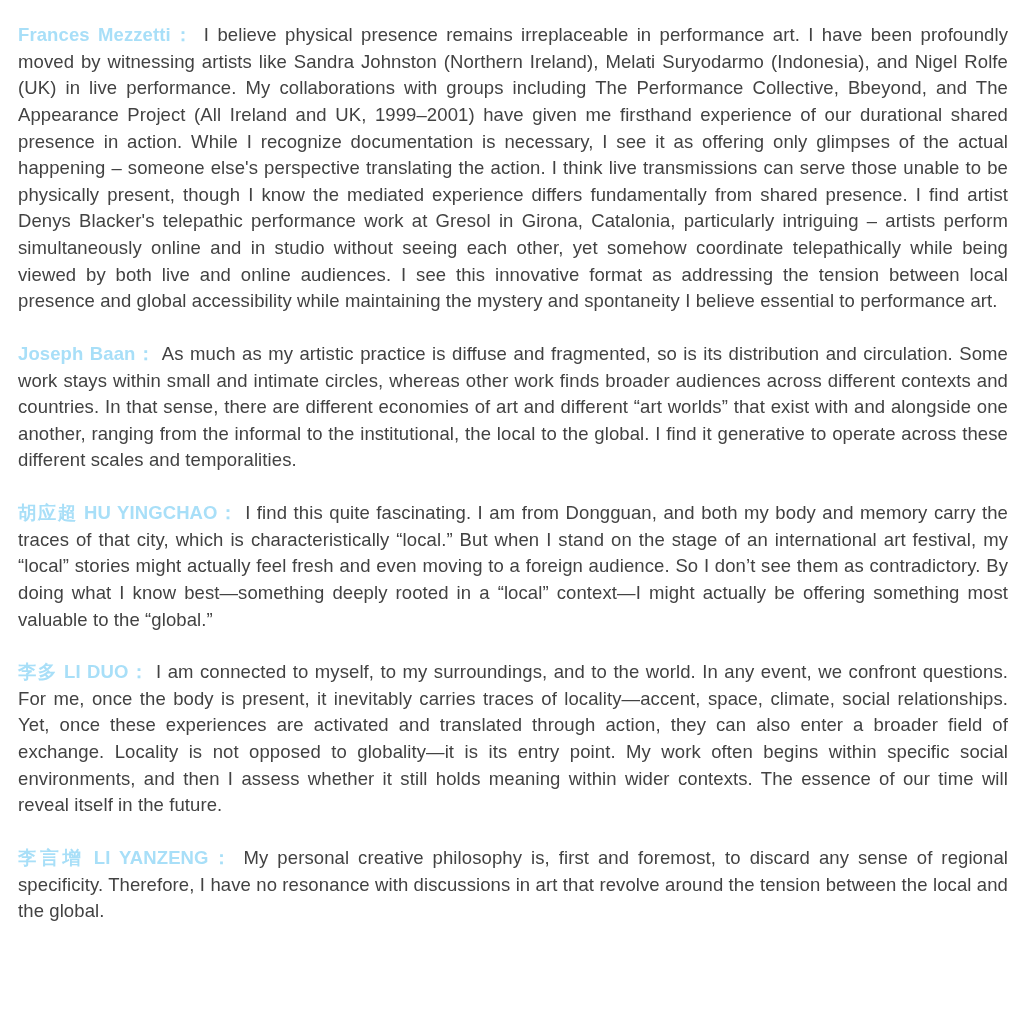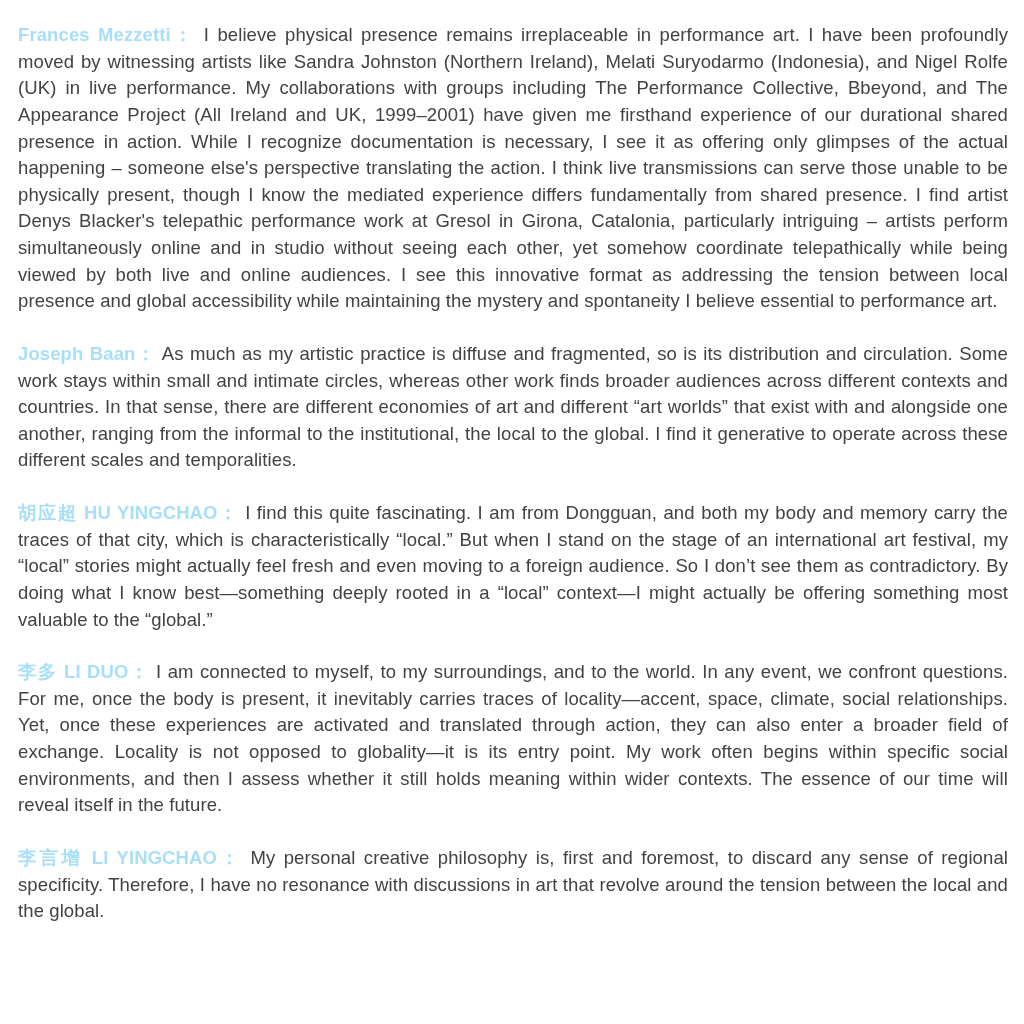--- a/index.html
+++ b/index.html
@@ -33,15 +33,15 @@
 <div class="page">
 
   <p class="para"><span class="speaker">Frances Mezzetti：</span> <span>I believe physical presence remains irreplaceable in performance art. I have been profoundly moved by witnessing artists like Sandra Johnston (Northern Ireland), Melati Suryodarmo (Indonesia), and Nigel Rolfe (UK) in live performance. My collaborations with groups including The Performance Collective, Bbeyond, and The Appearance Project (All Ireland and UK, 1999–2001) have given me firsthand experience of our durational shared presence in action. While I recognize documentation is necessary, I see it as offering only glimpses of the actual happening – someone else's perspective translating the action. I think live transmissions can serve those unable to be physically present, though I know the mediated experience differs fundamentally from shared presence. I find artist Denys Blacker's telepathic performance work at Gresol in Girona, Catalonia, particularly intriguing – artists perform simultaneously online and in studio without seeing each other, yet somehow coordinate telepathically while being viewed by both live and online audiences. I see this innovative format as addressing the tension between local presence and global accessibility while maintaining the mystery and spontaneity I believe essential to performance art.</span></p>
 
   <p class="para"><span class="speaker">Joseph Baan：</span> <span>As much as my artistic practice is diffuse and fragmented, so is its distribution and circulation. Some work stays within small and intimate circles, whereas other work finds broader audiences across different contexts and countries. In that sense, there are different economies of art and different “art worlds” that exist with and alongside one another, ranging from the informal to the institutional, the local to the global. I find it generative to operate across these different scales and temporalities.</span></p>
 
   <p class="para"><span class="speaker">胡应超 HU YINGCHAO：</span> <span>I find this quite fascinating. I am from Dongguan, and both my body and memory carry the traces of that city, which is characteristically “local.” But when I stand on the stage of an international art festival, my “local” stories might actually feel fresh and even moving to a foreign audience. So I don’t see them as contradictory. By doing what I know best—something deeply rooted in a “local” context—I might actually be offering something most valuable to the “global.”</span></p>
 
   <p class="para"><span class="speaker">李多 LI DUO：</span> <span>I am connected to myself, to my surroundings, and to the world. In any event, we confront questions. For me, once the body is present, it inevitably carries traces of locality—accent, space, climate, social relationships. Yet, once these experiences are activated and translated through action, they can also enter a broader field of exchange. Locality is not opposed to globality—it is its entry point. My work often begins within specific social environments, and then I assess whether it still holds meaning within wider contexts. The essence of our time will reveal itself in the future.</span></p>
 
-  <p class="para"><span class="speaker">李言增 LI YINGCHAO：</span> <span>My personal creative philosophy is, first and foremost, to discard any sense of regional specificity. Therefore, I have no resonance with discussions in art that revolve around the tension between the local and the global.</span></p>
+  <p class="para"><span class="speaker">李言增 LI YANZENG：</span> <span>My personal creative philosophy is, first and foremost, to discard any sense of regional specificity. Therefore, I have no resonance with discussions in art that revolve around the tension between the local and the global.</span></p>
 
 </div>
 
 </body></html>

